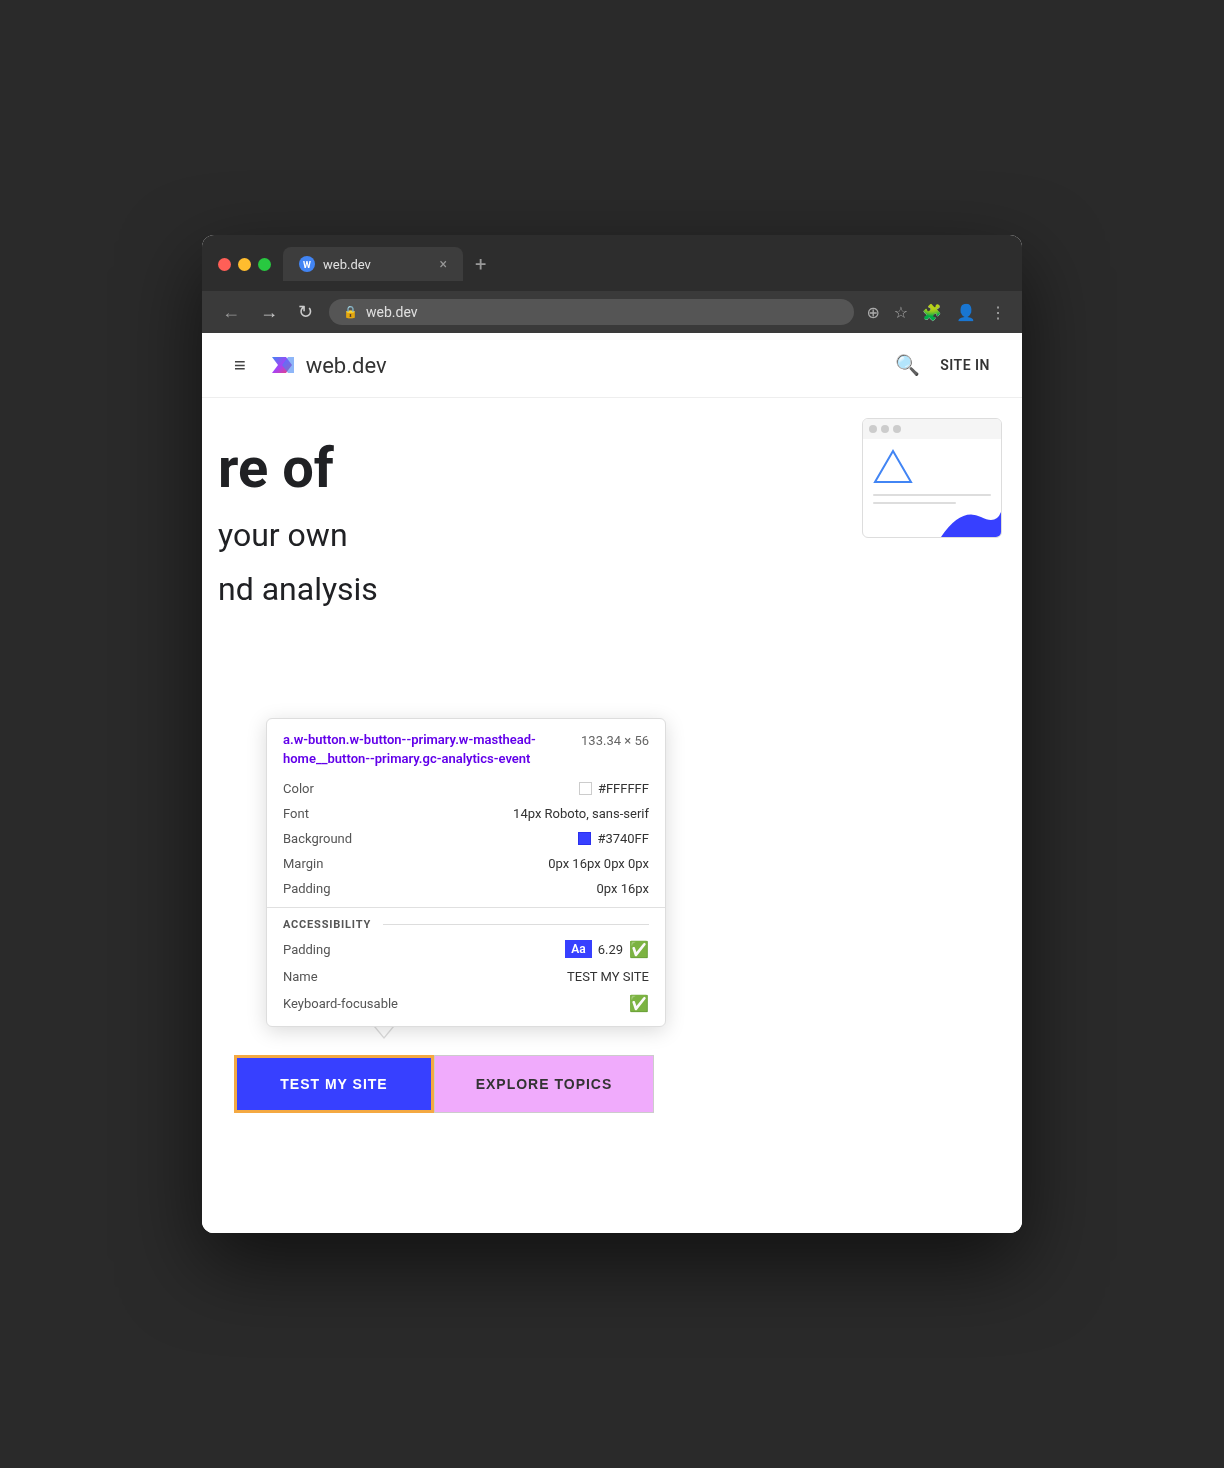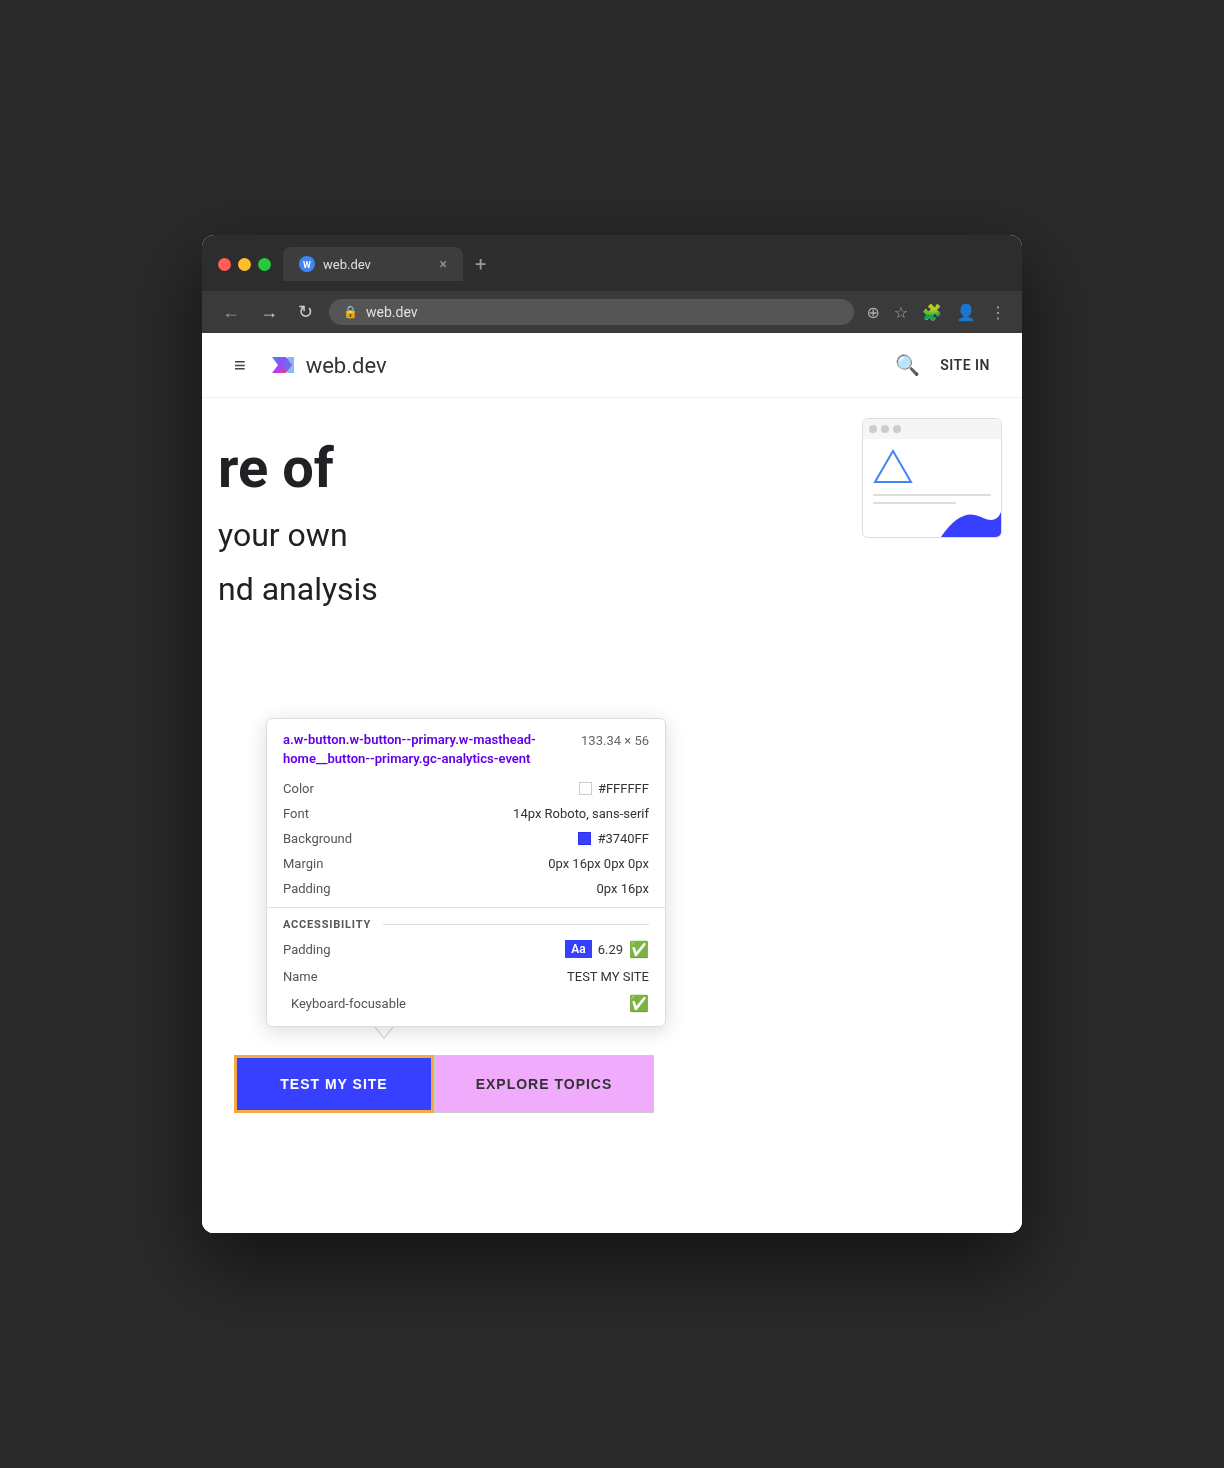--- a/index.html
+++ b/index.html
@@ -600,21 +600,21 @@
             <span class="check-icon">✅</span>
           </span>
         </div>
 
         <div class="inspector-row">
           <span class="inspector-label">Name</span>
           <span class="inspector-value">TEST MY SITE</span>
         </div>
 
 
-        <div class="inspector-row" style="margin-bottom:8px;margin-left:8px;">
+        <div class="inspector-row" style="margin-bottom:8px;">
           <span class="inspector-label">Keyboard-focusable</span>
           <span class="inspector-value">
             <span class="check-icon">✅</span>
           </span>
         </div>
       </div>
 
       <div class="popup-arrow-wrapper">
         <div class="popup-arrow-down"></div>
       </div>

